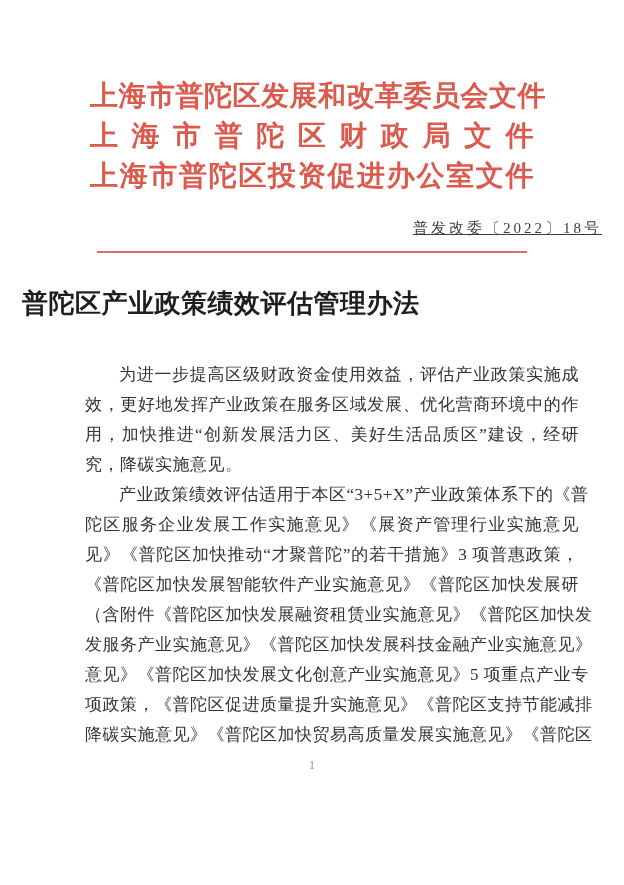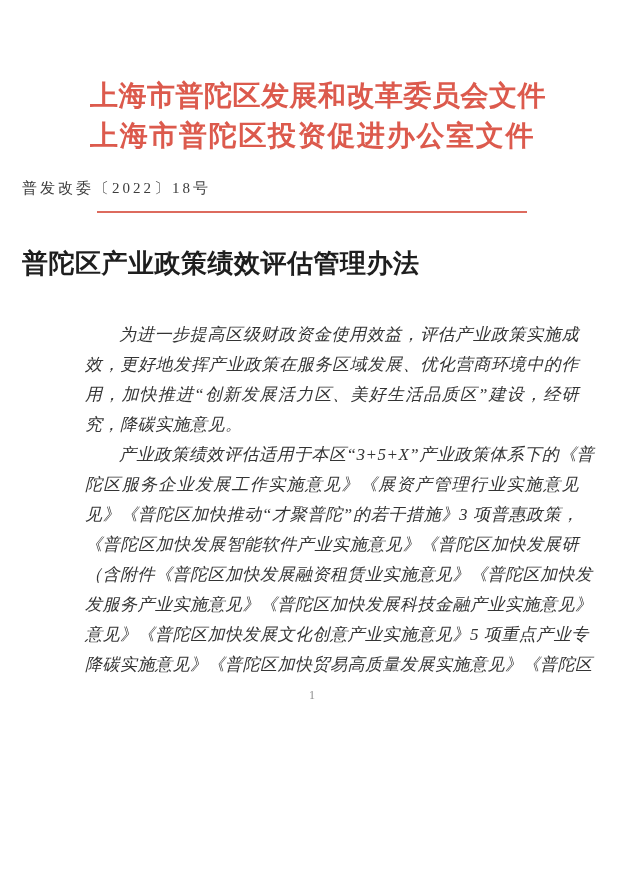--- a/index.html
+++ b/index.html
@@ -28,25 +28,26 @@
     color: #dc5a4d;
     text-align: justify;
     text-align-last: justify;
     white-space: nowrap;
     letter-spacing: 0.5px;
   }
 
   
   .doc-number {
     margin-top: 22px;
-    text-align: left;
+    text-align: right;
     font-size: 15px;
     line-height: 20px;
     letter-spacing: 3px;
     color: #3c3c3c;
+    text-decoration: underline;
   }
 
   
   .red-rule {
     width: 430px;
     height: 2px;
     background: #dd6b5e;
     margin: 13px auto 0 auto;
   }
 
@@ -67,21 +68,20 @@
     margin: 40px 0 0 63px;
     font-size: 17px;
     color: #343434;
   }
   .line {
     line-height: 30px;
     text-align: justify;
     text-align-last: justify;
     letter-spacing: 0.5px;
     white-space: nowrap;
-    font-style: italic;
   }
   .line.indent { text-indent: 34px; }
   .line.loose  { text-align-last: left; white-space: normal; }
   .section-heading {
     line-height: 30px;
     font-weight: bold;
     text-indent: 34px;
     color: #2b2b2b;
   }
 
@@ -94,20 +94,21 @@
     color: #8f8f8f;
   }
 </style>
 </head>
 <body>
 
 <div class="page">
 
   <div class="letterhead">
     <div class="letterhead-line">上海市普陀区发展和改革委员会文件</div>
+    <div class="letterhead-line">上海市普陀区财政局文件</div>
     <div class="letterhead-line">上海市普陀区投资促进办公室文件</div>
   </div>
 
   <div class="doc-number">普发改委〔2022〕18号</div>
 
   <div class="red-rule"></div>
 
   <div class="doc-title">普陀区产业政策绩效评估管理办法</div>
 
   <div class="body-text">
@@ -117,18 +118,19 @@
     <div class="line loose">究，降碳实施意见。</div>
 
 
     <div class="line indent">产业政策绩效评估适用于本区“3+5+X”产业政策体系下的《普</div>
     <div class="line">陀区服务企业发展工作实施意见》《展资产管理行业实施意见</div>
     <div class="line">见》《普陀区加快推动“才聚普陀”的若干措施》3 项普惠政策，</div>
     <div class="line">《普陀区加快发展智能软件产业实施意见》《普陀区加快发展研</div>
     <div class="line">（含附件《普陀区加快发展融资租赁业实施意见》《普陀区加快发</div>
     <div class="line">发服务产业实施意见》《普陀区加快发展科技金融产业实施意见》</div>
     <div class="line">意见》《普陀区加快发展文化创意产业实施意见》5 项重点产业专</div>
+    <div class="line">项政策，《普陀区促进质量提升实施意见》《普陀区支持节能减排</div>
     <div class="line">降碳实施意见》《普陀区加快贸易高质量发展实施意见》《普陀区</div>
   </div>
 
   <div class="page-footer">1</div>
 
 </div>
 
 </body></html>

